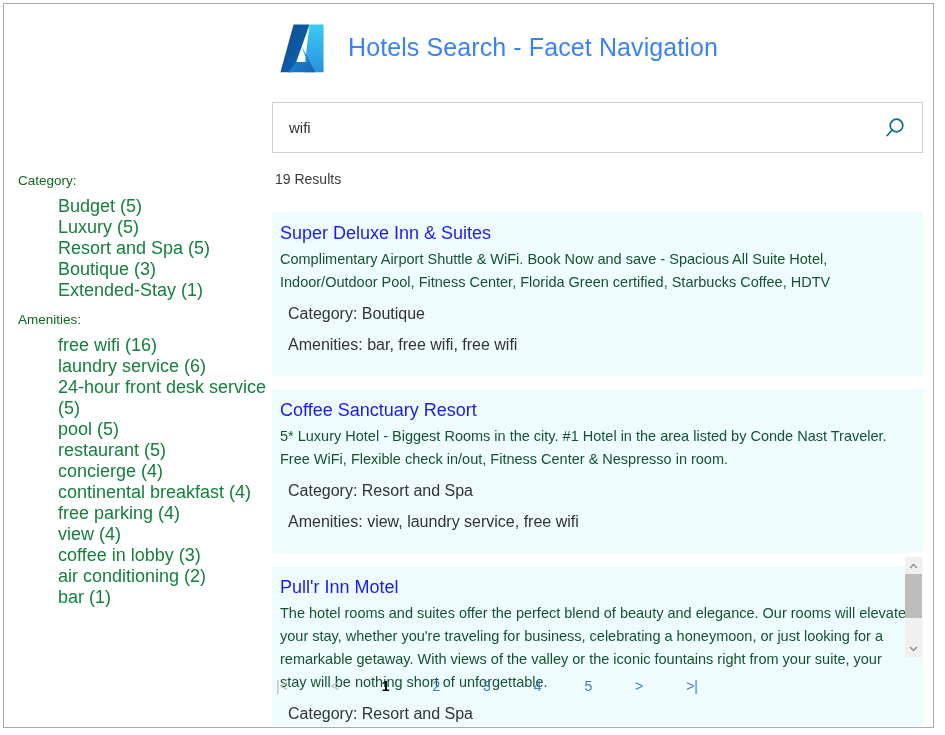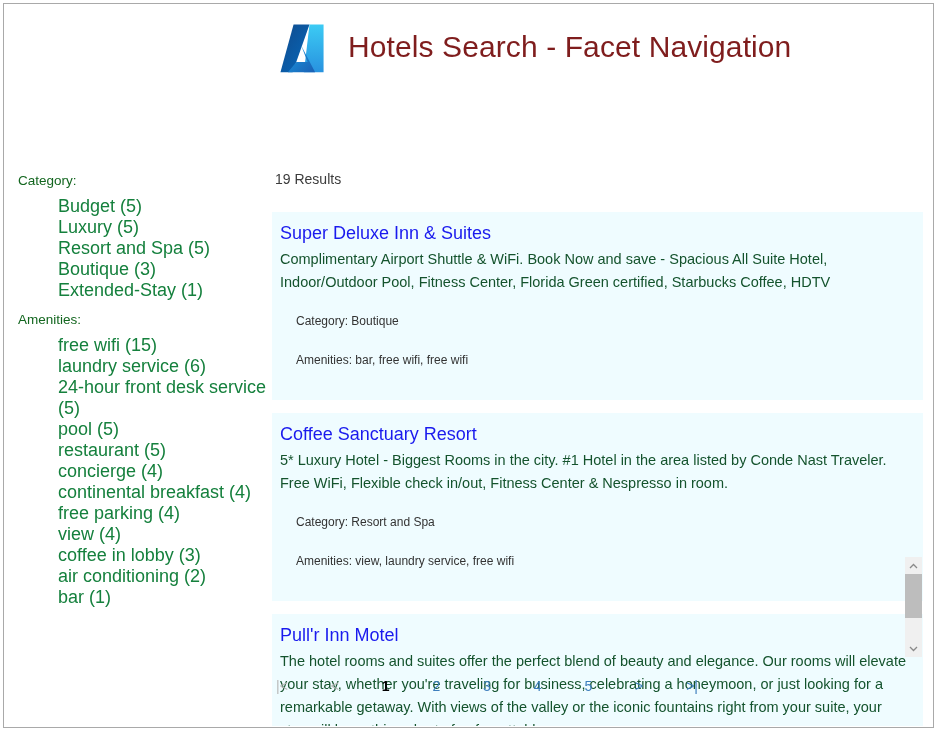--- a/index.html
+++ b/index.html
@@ -21,23 +21,23 @@
   
   .header {
     position: absolute;
     left: 268px; top: 4px;
     height: 78px;
     display: flex;
     align-items: center;
   }
   .logo { width: 60px; height: 60px; display: block; }
   .app-title {
-    font-size: 30px;
+    font-size: 25px;
     font-weight: 400;
-    color: #7f1d1d;
+    color: #3b82f6;
     letter-spacing: 0.1px;
     margin-left: 16px;
     white-space: nowrap;
     font-family: "Liberation Sans", sans-serif;
   }
   
   .search-wrap {
     position: absolute;
     left: 268px; top: 98px;
     width: 651px; height: 51px;
@@ -115,24 +115,24 @@
     margin-bottom: 2px;
     cursor: pointer;
   }
   .result-desc {
     font-size: 14.5px;
     color: #14532d;
     line-height: 23px;
     margin: 0;
   }
   .result-meta {
-    font-size: 12px;
+    font-size: 16px;
     color: #333333;
     line-height: 23px;
-    margin: 16px;
+    margin: 8px;
   }
   
   .scrollbar {
     position: absolute;
     left: 901px; top: 553px;
     width: 17px; height: 100px;
     background: #f0f0f0;
     border: 1px solid #e8e8e8;
     border-width: 0;
   }
@@ -205,40 +205,51 @@
           </linearGradient>
         </defs>
         <path d="M23 8 L40 8 L22 59 L9 59 Z" fill="url(#azA)"></path>
         <path d="M40 8 L55 8 L55 59 L34 59 Z" fill="url(#azB)"></path>
         <path d="M31 30 L46 59 L17 59 L26 48 L38 48 Z" fill="url(#azC)"></path>
       </svg>
     </span>
     <span class="app-title">Hotels Search - Facet Navigation</span>
   </div>
 
+  <div class="search-wrap">
+    <input class="search-input" type="text" value="wifi" style="">
+    <button class="search-btn">
+      <span>
+        <svg width="26" height="26" viewBox="0 0 26 26" aria-hidden="true">
+          <circle cx="14.5" cy="10.5" r="6.3" fill="none" stroke="#0e6a92" stroke-width="1.7"></circle>
+          <line x1="10" y1="15.2" x2="5.2" y2="20.5" stroke="#0e6a92" stroke-width="1.7" stroke-linecap="round"></line>
+        </svg>
+      </span>
+    </button>
+  </div>
 
   <div class="results-count">19 Results</div>
 
   <div class="facets">
 
     <div class="facet-group">
       <div class="facet-title">Category:</div>
       <ul class="facet-list">
         <li class="facet-item"><a class="facet-link">Budget (5)</a></li>
         <li class="facet-item"><a class="facet-link">Luxury (5)</a></li>
         <li class="facet-item"><a class="facet-link">Resort and Spa (5)</a></li>
         <li class="facet-item"><a class="facet-link">Boutique (3)</a></li>
         <li class="facet-item"><a class="facet-link">Extended-Stay (1)</a></li>
       </ul>
     </div>
 
     <div class="facet-group amenities">
       <div class="facet-title">Amenities:</div>
       <ul class="facet-list">
-        <li class="facet-item"><a class="facet-link">free wifi (15)</a></li>
+        <li class="facet-item"><a class="facet-link">free wifi (16)</a></li>
         <li class="facet-item"><a class="facet-link">laundry service (6)</a></li>
         <li class="facet-item"><a class="facet-link">24-hour front desk service (5)</a></li>
         <li class="facet-item"><a class="facet-link">pool (5)</a></li>
         <li class="facet-item"><a class="facet-link">restaurant (5)</a></li>
         <li class="facet-item"><a class="facet-link">concierge (4)</a></li>
         <li class="facet-item"><a class="facet-link">continental breakfast (4)</a></li>
         <li class="facet-item"><a class="facet-link">free parking (4)</a></li>
         <li class="facet-item"><a class="facet-link">view (4)</a></li>
         <li class="facet-item"><a class="facet-link">coffee in lobby (3)</a></li>
         <li class="facet-item"><a class="facet-link">air conditioning (2)</a></li>

